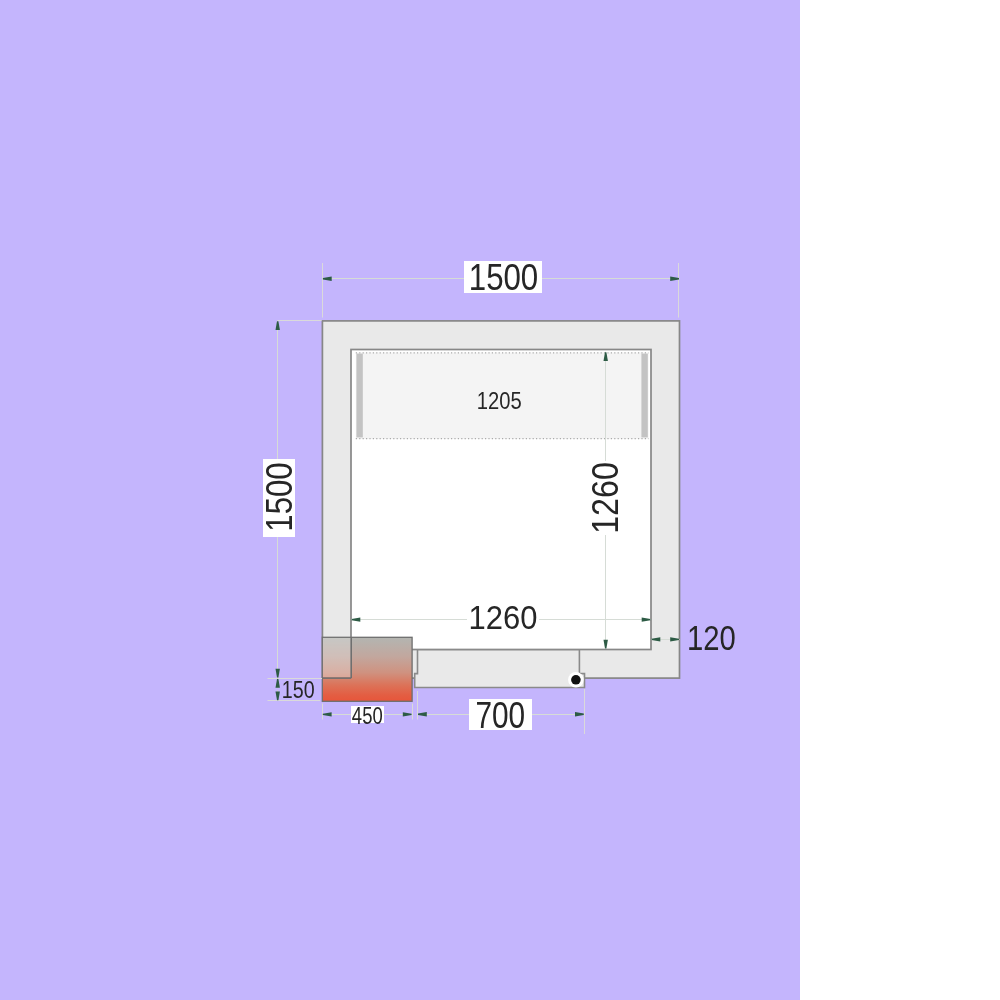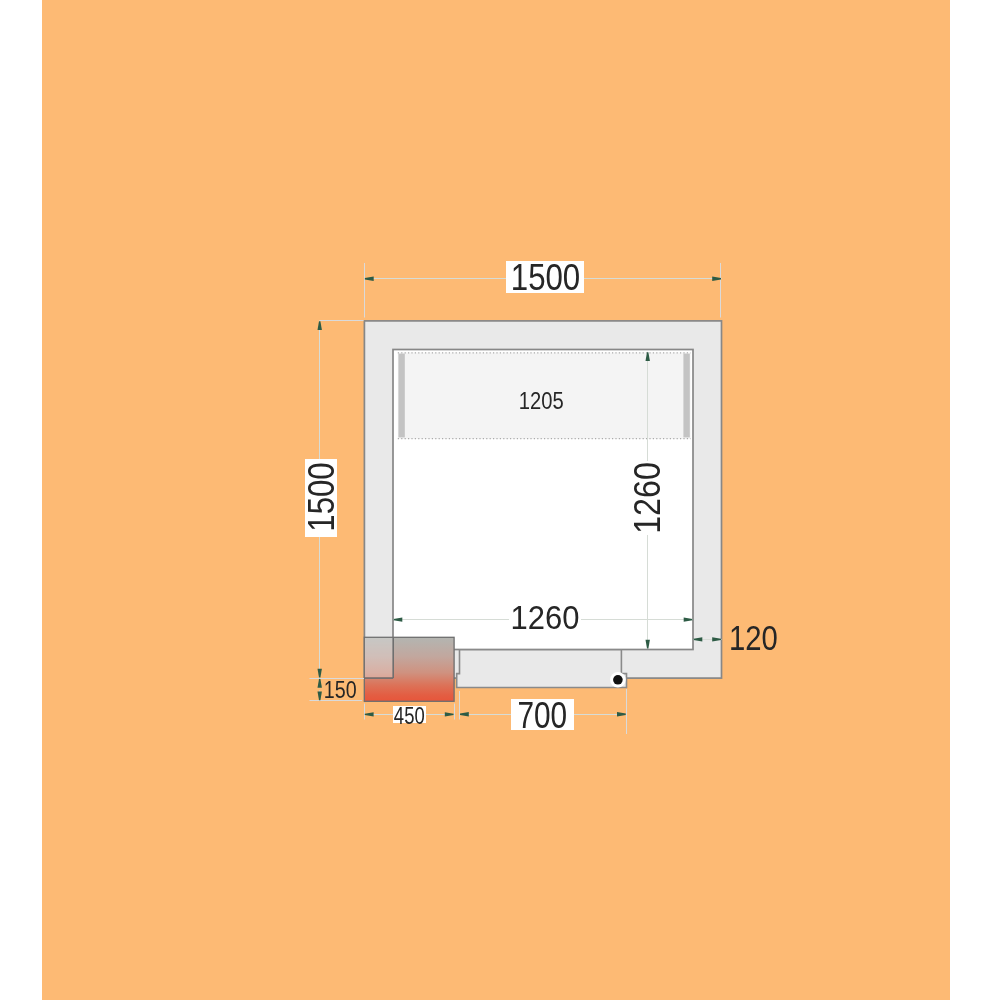--- a/index.html
+++ b/index.html
@@ -1,16 +1,16 @@
 <!DOCTYPE html>
 <html><head>
 <meta charset="utf-8">
 <style>
   html,body{margin:0;padding:0;background:#ffffff;}
-  #stage{position:relative;width:908px;height:1000px;background:#fdba74;overflow:hidden;margin-left:42px;}
+  #stage{position:relative;width:800px;height:1000px;background:#c4b5fd;overflow:hidden;}
   svg text{font-family:"Liberation Sans",sans-serif;fill:#262626;}
 </style>
 </head>
 <body>
 <div id="stage">
 <svg width="1000" height="1000" viewBox="0 0 1000 1000">
   <defs>
     <linearGradient id="redg" x1="0" y1="0" x2="0" y2="1">
       <stop offset="0" stop-color="#b3b5b1"></stop>
       <stop offset="0.3" stop-color="#c2a79e"></stop>

